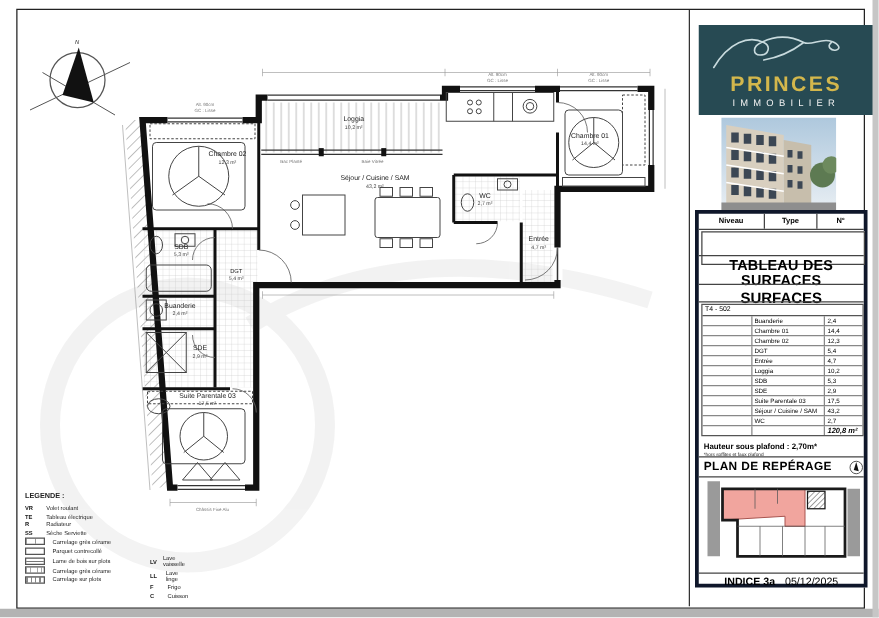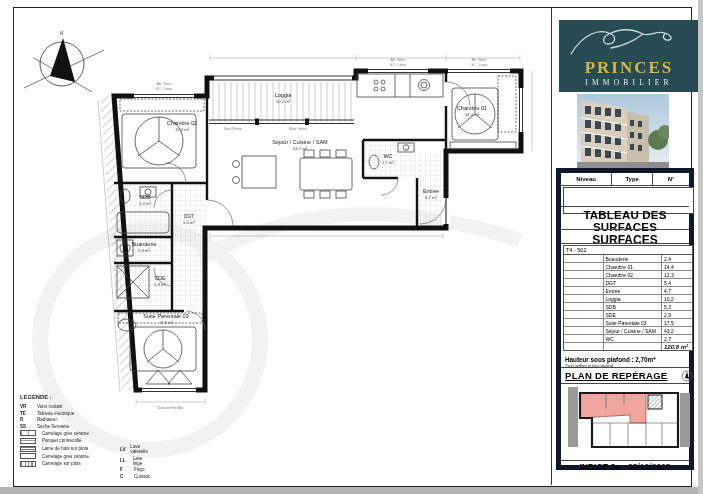--- a/index.html
+++ b/index.html
@@ -5,46 +5,46 @@
   html,body{margin:0;padding:0;}
   body{width:703px;height:494px;position:relative;background:#ffffff;
        font-family:"Liberation Sans",sans-serif;overflow:hidden;}
   .gray-bottom{position:absolute;left:0;top:487px;width:703px;height:7px;background:#b3b3b3;}
   .gray-right{position:absolute;left:698px;top:0;width:5px;height:494px;background:#c6c6c6;}
   .sheet{position:absolute;left:13px;top:7px;width:677px;height:478px;border:1.5px solid #222;background:#fff;}
   .divider{position:absolute;left:551px;top:8px;height:477px;border-left:1.2px solid #333;}
 
   
   .logo{position:absolute;left:559px;top:20px;width:140px;height:72px;background:#274a53;
-        display:flex;flex-direction:column;align-items:center;justify-content:flex-end;padding-bottom:5px;box-sizing:border-box;font-family:Liberation Serif, serif;}
+        display:flex;flex-direction:column;align-items:center;justify-content:flex-end;padding-bottom:5px;box-sizing:border-box;}
   .logo .brand{color:#d3b74c;font-weight:bold;font-size:17px;letter-spacing:2px;line-height:15px;}
   .logo .sub{color:#f2f2f2;font-size:7.5px;letter-spacing:4.2px;margin-top:3px;}
   .logo svg{position:absolute;top:4px;left:6px;}
   .photo{position:absolute;left:577px;top:94px;width:92px;height:74px;}
 
-  .panel{position:absolute;left:556px;top:168px;width:138px;height:302px;border:5px solid #0f172a;background:#fff;box-sizing:border-box;}
+  .panel{position:absolute;left:556px;top:168px;width:138px;height:302px;border:3px solid #0f172a;background:#fff;box-sizing:border-box;}
   .unit-header{position:absolute;left:0;top:0;width:100%;height:12px;display:grid;grid-template-columns:40% 32% 28%;
                border-bottom:1px solid #444;font-size:6px;font-weight:bold;}
   .unit-header span{display:flex;align-items:center;justify-content:center;border-right:1px solid #444;}
   .unit-header span:last-child{border-right:none;}
   .blankbox{position:absolute;left:2px;top:14px;width:129px;height:25px;border:1px solid #444;background:#fff;}
   .rule{position:absolute;left:0;width:100%;border-top:1px solid #444;}
   .tds-title{position:absolute;left:0;top:36px;width:100%;text-align:center;font-size:11.5px;font-weight:bold;letter-spacing:0.2px;}
   .tds-sub{position:absolute;left:0;top:60px;width:100%;text-align:center;font-size:12px;font-weight:bold;}
   .t4table{position:absolute;left:2px;top:72px;width:130px;border:1px solid #555;font-size:5px;box-sizing:border-box;background:#fff;}
   .t4head{border-bottom:1px solid #555;padding:1px 2px;font-size:5.5px;}
   .srow{display:grid;grid-template-columns:40px 58px 1fr;border-bottom:0.5px solid #888;}
   .srow .sp{border-right:0.5px solid #888;}
   .srow .lbl{border-right:0.5px solid #888;padding:0.5px 1.5px;line-height:6px;}
   .srow .val{padding:0.5px 2px;line-height:6px;}
   .srow.total{border-bottom:none;}
   .srow.total .val{font-weight:bold;font-style:italic;font-size:6px;}
   .ceiling{position:absolute;left:4px;top:183px;font-size:6.3px;font-weight:bold;}
   .ceiling-note{position:absolute;left:4px;top:191px;font-size:3.8px;color:#222;}
-  .rep-title{position:absolute;left:4px;top:197px;font-size:9.5px;font-weight:bold;letter-spacing:0.3px;text-decoration:underline;}
+  .rep-title{position:absolute;left:4px;top:197px;font-size:9.5px;font-weight:bold;letter-spacing:0.3px;}
   .rep-compass{position:absolute;left:120px;top:197px;}
   .miniplan{position:absolute;left:5px;top:212px;}
   .indice{position:absolute;left:0;top:289px;width:100%;text-align:center;font-size:8.5px;}
   .indice b{margin-right:8px;text-align:center;}
 
   
   .legend{position:absolute;left:20px;top:394px;font-size:4.6px;color:#222;}
   .legend .ltitle{font-size:5.8px;font-weight:bold;margin-bottom:4px;}
   .lrow{display:flex;margin-bottom:1.6px;align-items:center;}
   .lrow .code{width:17px;font-weight:bold;}

